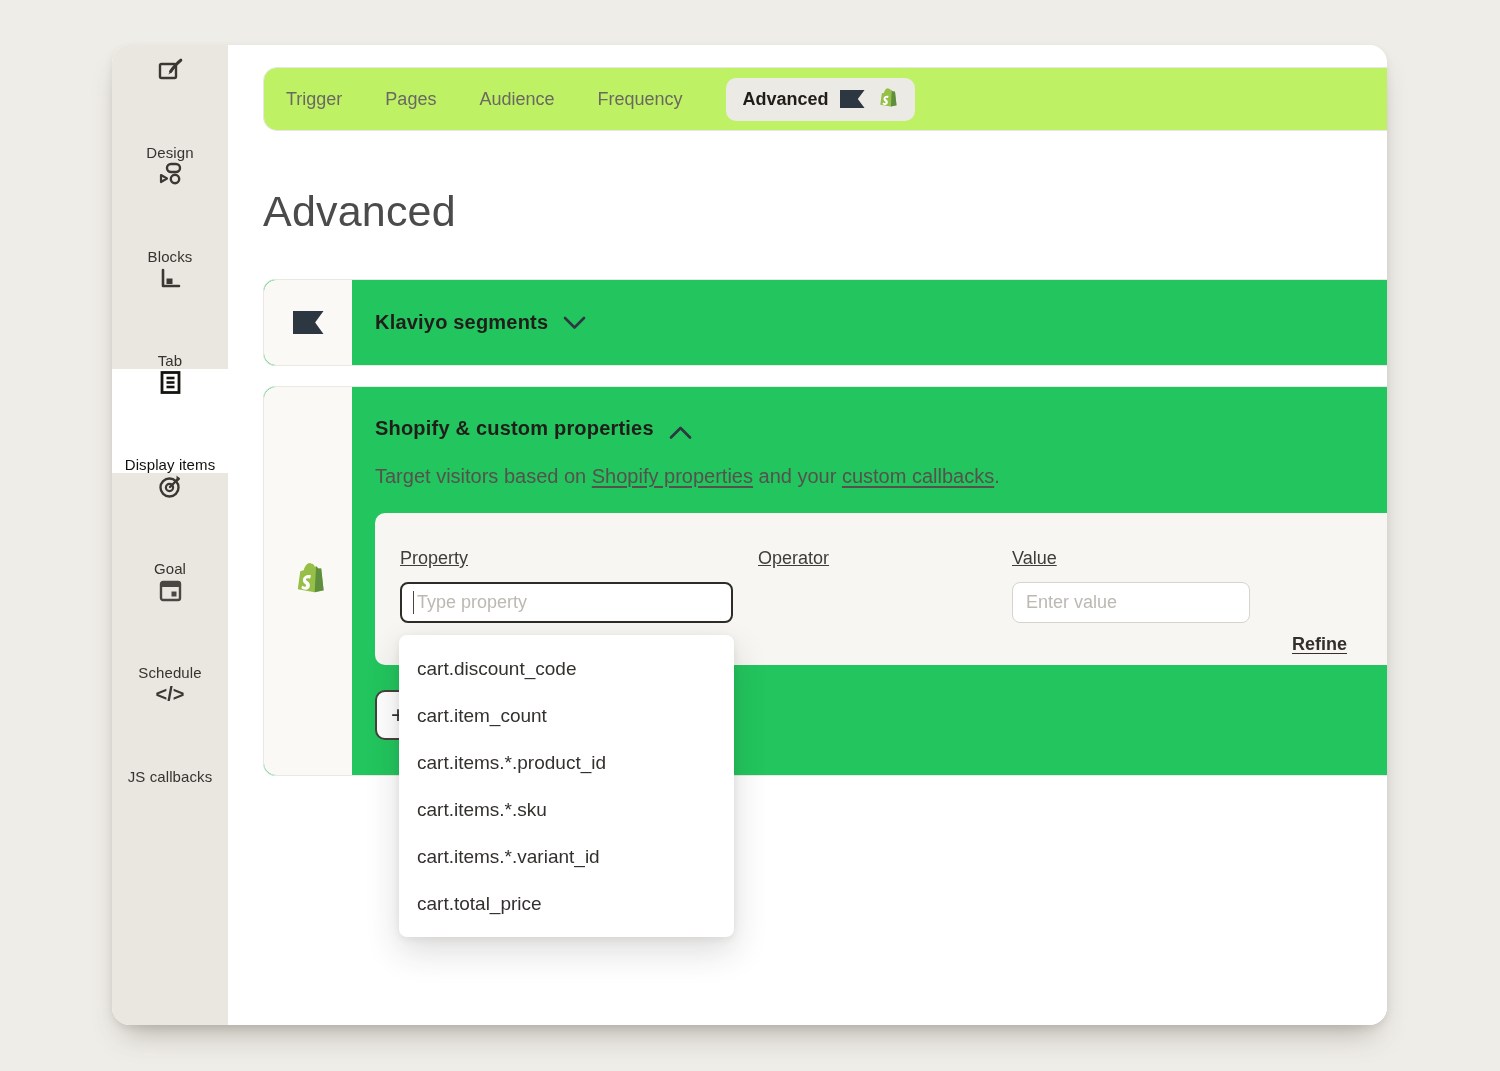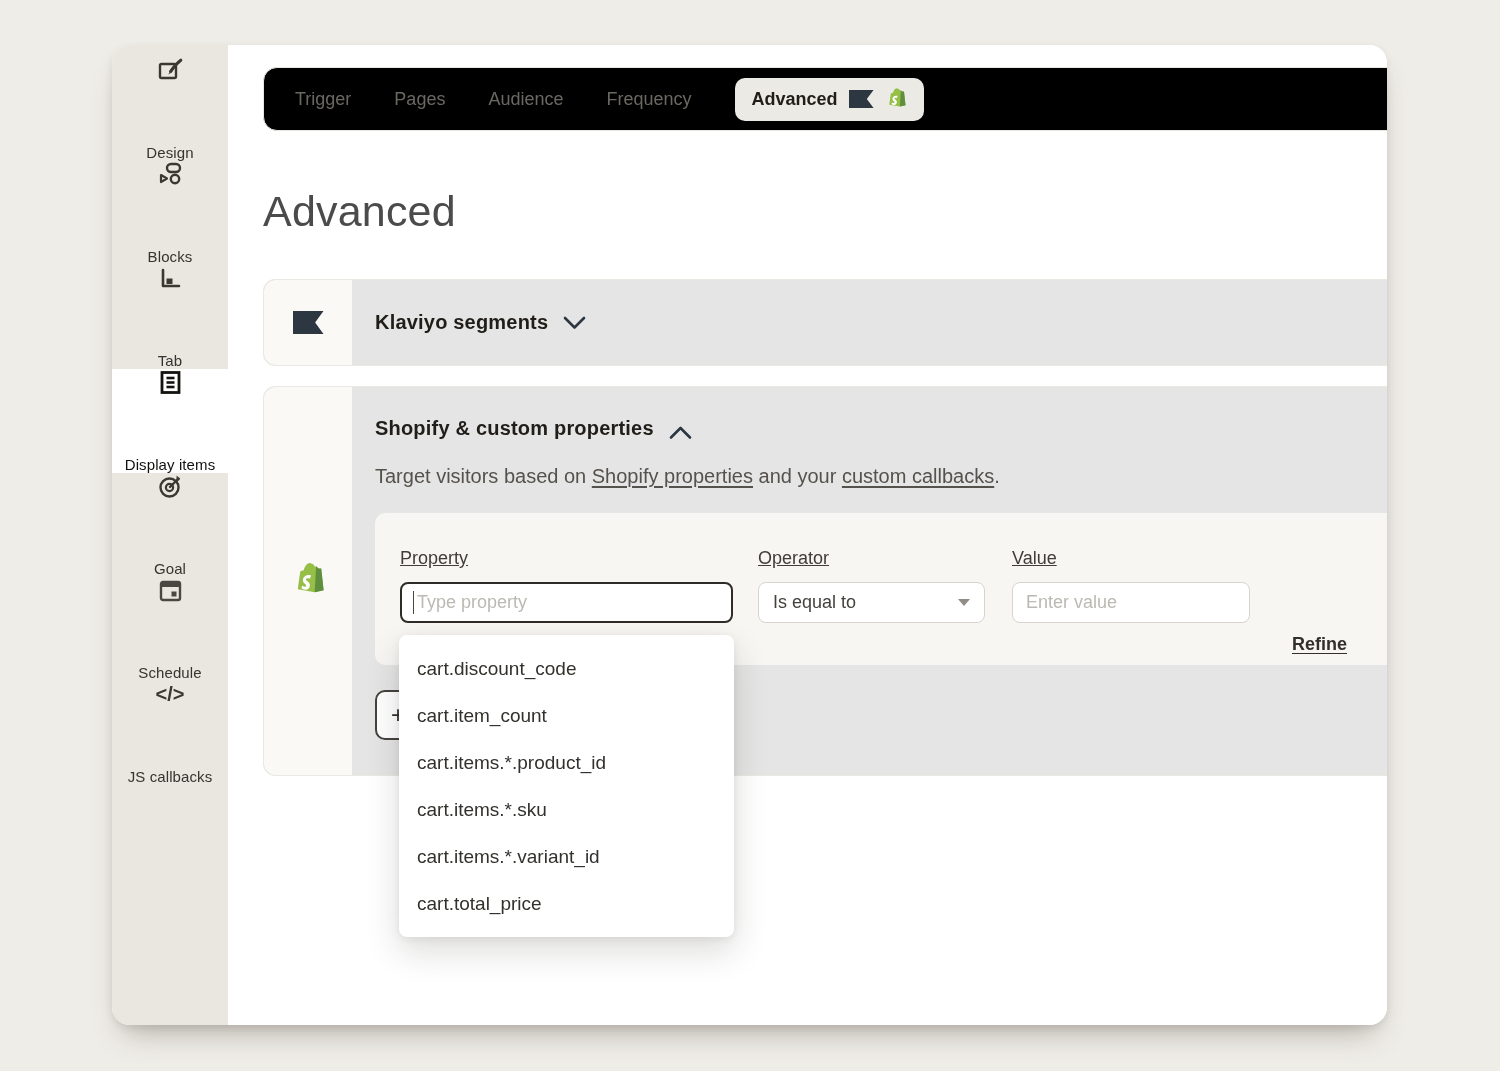--- a/index.html
+++ b/index.html
@@ -23,38 +23,38 @@
   }
   .side-item.active { background:#fff; }
   .side-label { font-size:15px; color:#363330; letter-spacing:.1px; }
   .side-item.active .side-label { color:#121110; }
   .side-icon { width:27px; height:27px; display:block; }
   
   .main { flex:1; background:#fff; padding-left:35px; position:relative; }
   .tabbar {
     margin-top:22px; height:64px; width:calc(100% + 30px);
     border:1px solid #E8E6E1; border-radius:14px;
-    display:flex; align-items:center; padding-left:31px; gap:43px;
-    background:#000000;
+    display:flex; align-items:center; padding-left:22px; gap:43px;
+    background:#bef264;
   }
   .tab { font-size:18px; color:#6B6862; cursor:pointer; white-space:nowrap; }
   .tab-advanced {
     background:#ECEAE5; border-radius:10px; padding:9px 17px;
     display:flex; align-items:center; gap:11px; cursor:pointer;
   }
   .tab-advanced .tab-adv-label { font-size:18px; font-weight:700; color:#201D18; }
   .flag { background:#2D3741; clip-path:polygon(0 0,100% 0,73% 50%,100% 100%,0 100%); }
   .flag.sm { width:25px; height:18px; }
   .flag.lg { width:31px; height:23px; }
   h1.page-title { margin-top:56px; font-size:43px; font-weight:500; color:#4B4B4B; letter-spacing:.2px; }
   .page-subtitle { margin-top:16px; font-size:20px; color:#56534E; }
   
   .card {
     display:flex; border:1px solid #EAE8E3; border-radius:12px;
-    width:calc(100% + 30px); background:#e5e5e5; position:relative;
+    width:calc(100% + 30px); background:#22c55e; position:relative;
   }
   .card-klaviyo { margin-top:43px; height:87px; overflow:hidden; }
   .card-shopify { margin-top:20px; height:390px; }
   .icon-col {
     width:88px; flex:none; background:#FAF9F6; border-radius:12px 0 0 12px;
     display:flex; align-items:center; justify-content:center;
   }
   .card1-body { display:flex; align-items:center; padding-left:23px; gap:15px; }
   .sec-title { font-size:20px; font-weight:700; color:#211E1A; letter-spacing:.2px; }
   .chev { display:block; }
@@ -230,24 +230,20 @@
         <div class="panel">
           <div class="field f-property">
             <label class="f-label">Property</label>
             <div class="property-wrap">
               <input class="tbox" type="text" placeholder="Type property" style="">
               <div class="caret-bar"></div>
             </div>
           </div>
           <div class="field f-operator">
             <label class="f-label">Operator</label>
-            <div class="tbox select">
-              <span>Is equal to</span>
-              <span class="caret-down"></span>
-            </div>
           </div>
           <div class="field f-value">
             <label class="f-label">Value</label>
             <input class="tbox" type="text" placeholder="Enter value" style="">
           </div>
           <div class="field refine-col">
             <span class="refine">Refine</span>
           </div>
         </div>
 

